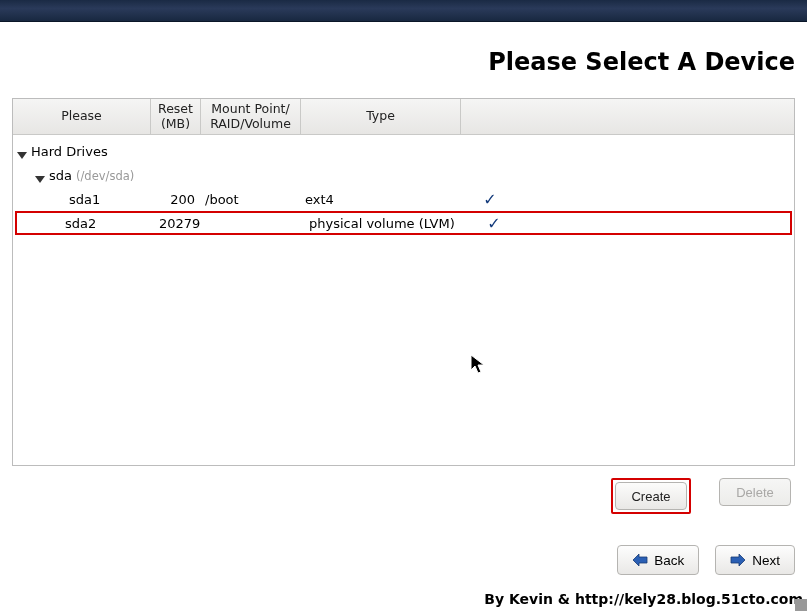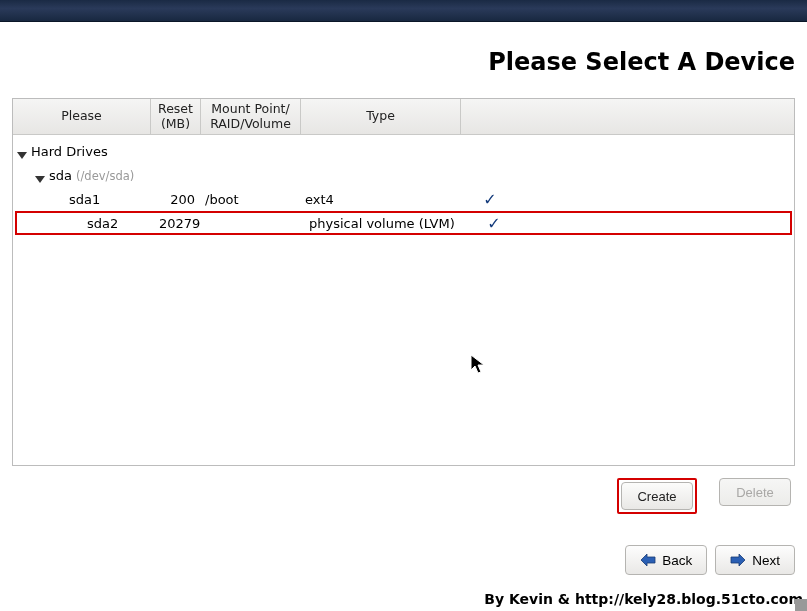--- a/index.html
+++ b/index.html
@@ -103,21 +103,21 @@
   .cursor {
     position:absolute;
     top: 255px; left: 457px;
     pointer-events:none;
   }
   .cursor svg { width:16px; height:22px; }
 
   .button-row {
     display:flex;
     justify-content:flex-end;
-    gap:22px;
+    gap:28px;
     padding: 12px 4px 0 0;
   }
   .btn {
     min-width:72px;
     height:28px;
     padding:0 14px;
     background:linear-gradient(#fcfcfb,#e9e8e6);
     border:1px solid #b5b4b1;
     border-radius:4px;
     font-size:13px;
@@ -137,21 +137,21 @@
     padding:2px;
     border-radius:2px;
     display:inline-flex;
   }
 
   .nav-row {
     position:absolute;
     right:12px;
     bottom:36px;
     display:flex;
-    gap:8px;
+    gap:16px;
   }
   .nav-btn {
     height:30px;
     padding:0 14px;
     background:linear-gradient(#fdfdfd,#e9e8e6);
     border:1px solid #b5b4b1;
     border-radius:4px;
     font-size:13.5px;
     display:inline-flex;
     align-items:center;
@@ -216,21 +216,21 @@
         <div class="cell device" style="padding-left:56px">
             <span>sda1</span>
           </div>
         <div class="cell size">200</div>
         <div class="cell mount">/boot</div>
         <div class="cell type">ext4</div>
         <div class="cell format"><span class="check">✓</span></div>
       </div>
 
       <div class="row hl">
-        <div class="cell device" style="padding-left:70px">
+        <div class="cell device" style="padding-left:48px">
             <span>sda2</span>
           </div>
         <div class="cell size">20279</div>
         <div class="cell mount"></div>
         <div class="cell type">physical volume (LVM)</div>
         <div class="cell format"><span class="check">✓</span></div>
       </div>
     </div>
 
 

